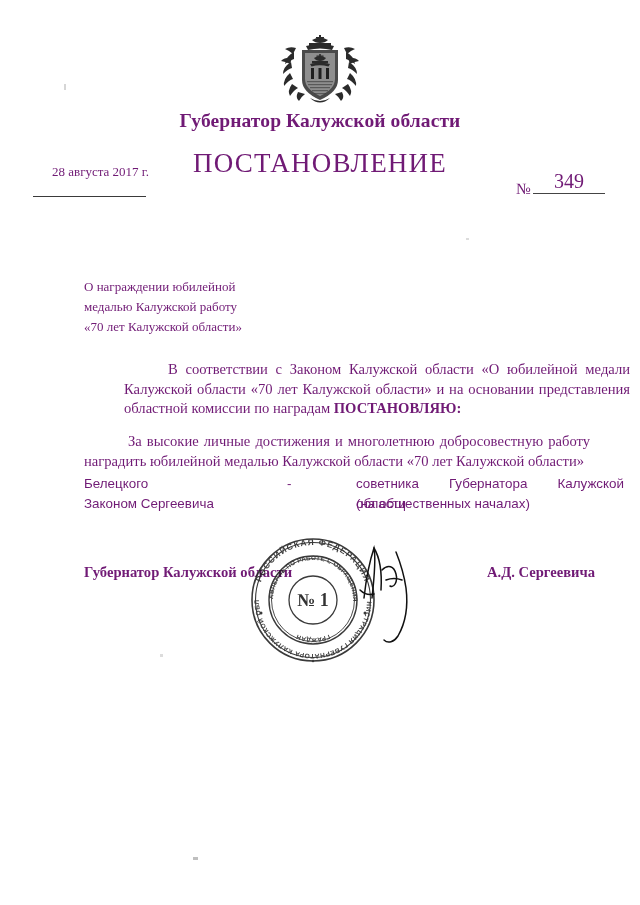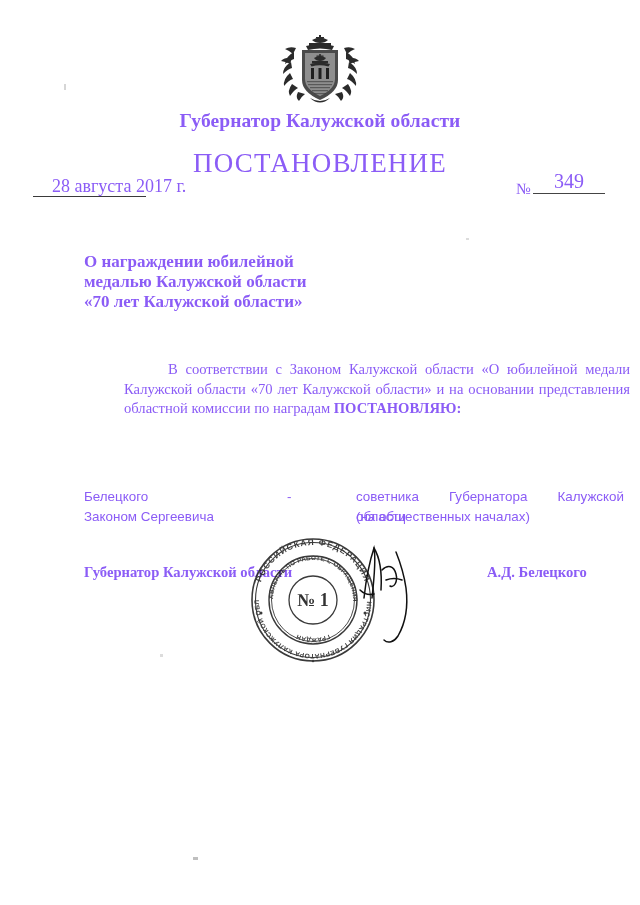--- a/index.html
+++ b/index.html
@@ -8,21 +8,21 @@
     padding: 0;
     background: #ffffff;
   }
   #page {
     position: relative;
     width: 640px;
     height: 905px;
     background: #ffffff;
     overflow: hidden;
     font-family: "Liberation Serif", "DejaVu Serif", serif;
-    color: #8b5cf6;
+    color: #701a75;
   }
 
   
   .emblem {
     position: absolute;
     left: 276px;
     top: 34px;
     width: 88px;
     height: 70px;
   }
@@ -47,22 +47,22 @@
     text-align: center;
     font-size: 27px;
     font-weight: normal;
     letter-spacing: 1.2px;
   }
 
   
   .date-text {
     position: absolute;
     left: 52px;
-    top: 176px;
-    font-size: 18px;
+    top: 164px;
+    font-size: 13px;
     white-space: nowrap;
   }
   .date-rule {
     position: absolute;
     left: 33px;
     top: 196px;
     width: 113px;
     height: 0;
     border-top: 1.3px solid #3a3a3a;
   }
@@ -86,24 +86,24 @@
     top: 193px;
     width: 72px;
     height: 0;
     border-top: 1.4px solid #444;
   }
 
   
   .subject {
     position: absolute;
     left: 84px;
-    top: 252px;
+    top: 277px;
     width: 232px;
-    font-size: 17px;
-    font-weight: bold;
+    font-size: 13px;
+    font-weight: normal;
     line-height: 20px;
     text-align: justify;
     text-align-last: left;
   }
   .subject .last { text-align: left; }
 
   
   .body-par {
     position: absolute;
     left: 84px;
@@ -114,21 +114,21 @@
     text-indent: 44px;
   }
   .body-par.p1 { top: 360px; margin-left: 40px; }
   .body-par.p2 { top: 432px; }
   .body-par b { font-weight: bold; }
 
   
   .recipient {
     position: absolute;
     left: 84px;
-    top: 487px;
+    top: 474px;
     width: 506px;
     font-family: "Liberation Sans", "DejaVu Sans", sans-serif;
     font-size: 13.4px;
     line-height: 20px;
   }
   .recipient .row { position: relative; height: 20px; }
   .rec-name {
     position: absolute;
     left: 0;
     top: 0;
@@ -242,43 +242,44 @@
 
   <div class="date-text">28 августа 2017 г.</div>
   <div class="date-rule"></div>
 
   <div class="num-sign">№</div>
   <div class="num-value">349</div>
   <div class="num-rule"></div>
 
   <div class="subject">
     <div>О награждении юбилейной</div>
-    <div>медалью Калужской области</div>
+    <div>медалью Калужской работу</div>
     <div class="last">«70 лет Калужской области»</div>
   </div>
 
   <div class="body-par p1">
     <span>В соответствии с Законом Калужской области «О юбилейной медали Калужской области «70 лет Калужской области» и на основании представления областной комиссии по наградам </span><b>ПОСТАНОВЛЯЮ:</b>
   </div>
 
+  <div class="body-par p2">За высокие личные достижения и многолетнюю добросовестную работу наградить юбилейной медалью Калужской области «70 лет Калужской области»</div>
 
   <div class="recipient">
     <div class="row">
       <span class="rec-name">Белецкого</span>
       <span class="rec-dash">-</span>
       <span class="rec-role">советника Губернатора Калужской области</span>
     </div>
     <div class="row">
       <span class="rec-name">Законом Сергеевича</span>
       <span class="rec-role plain">(на общественных началах)</span>
     </div>
   </div>
 
   <div class="sign-left">Губернатор Калужской области</div>
-  <div class="sign-right">А.Д. Белецкого</div>
+  <div class="sign-right">А.Д. Сергеевича</div>
 
   <div class="stamp">
     <svg viewBox="0 0 130 130" xmlns="http://www.w3.org/2000/svg">
       <defs>
         <path id="ringOuterTop" d="M 65,65 m -55,0 a 55,55 0 0 1 110,0" fill="none"></path>
         <path id="ringOuterBot" d="M 65,65 m 54,0 a 54,54 0 0 1 -108,0" fill="none"></path>
         <path id="ringInnerTop" d="M 65,65 m -40,0 a 40,40 0 0 1 80,0" fill="none"></path>
         <path id="ringInnerBot" d="M 65,65 m 38,0 a 38,38 0 0 1 -76,0" fill="none"></path>
       </defs>
       <g stroke="#1a1a1a" fill="none">

